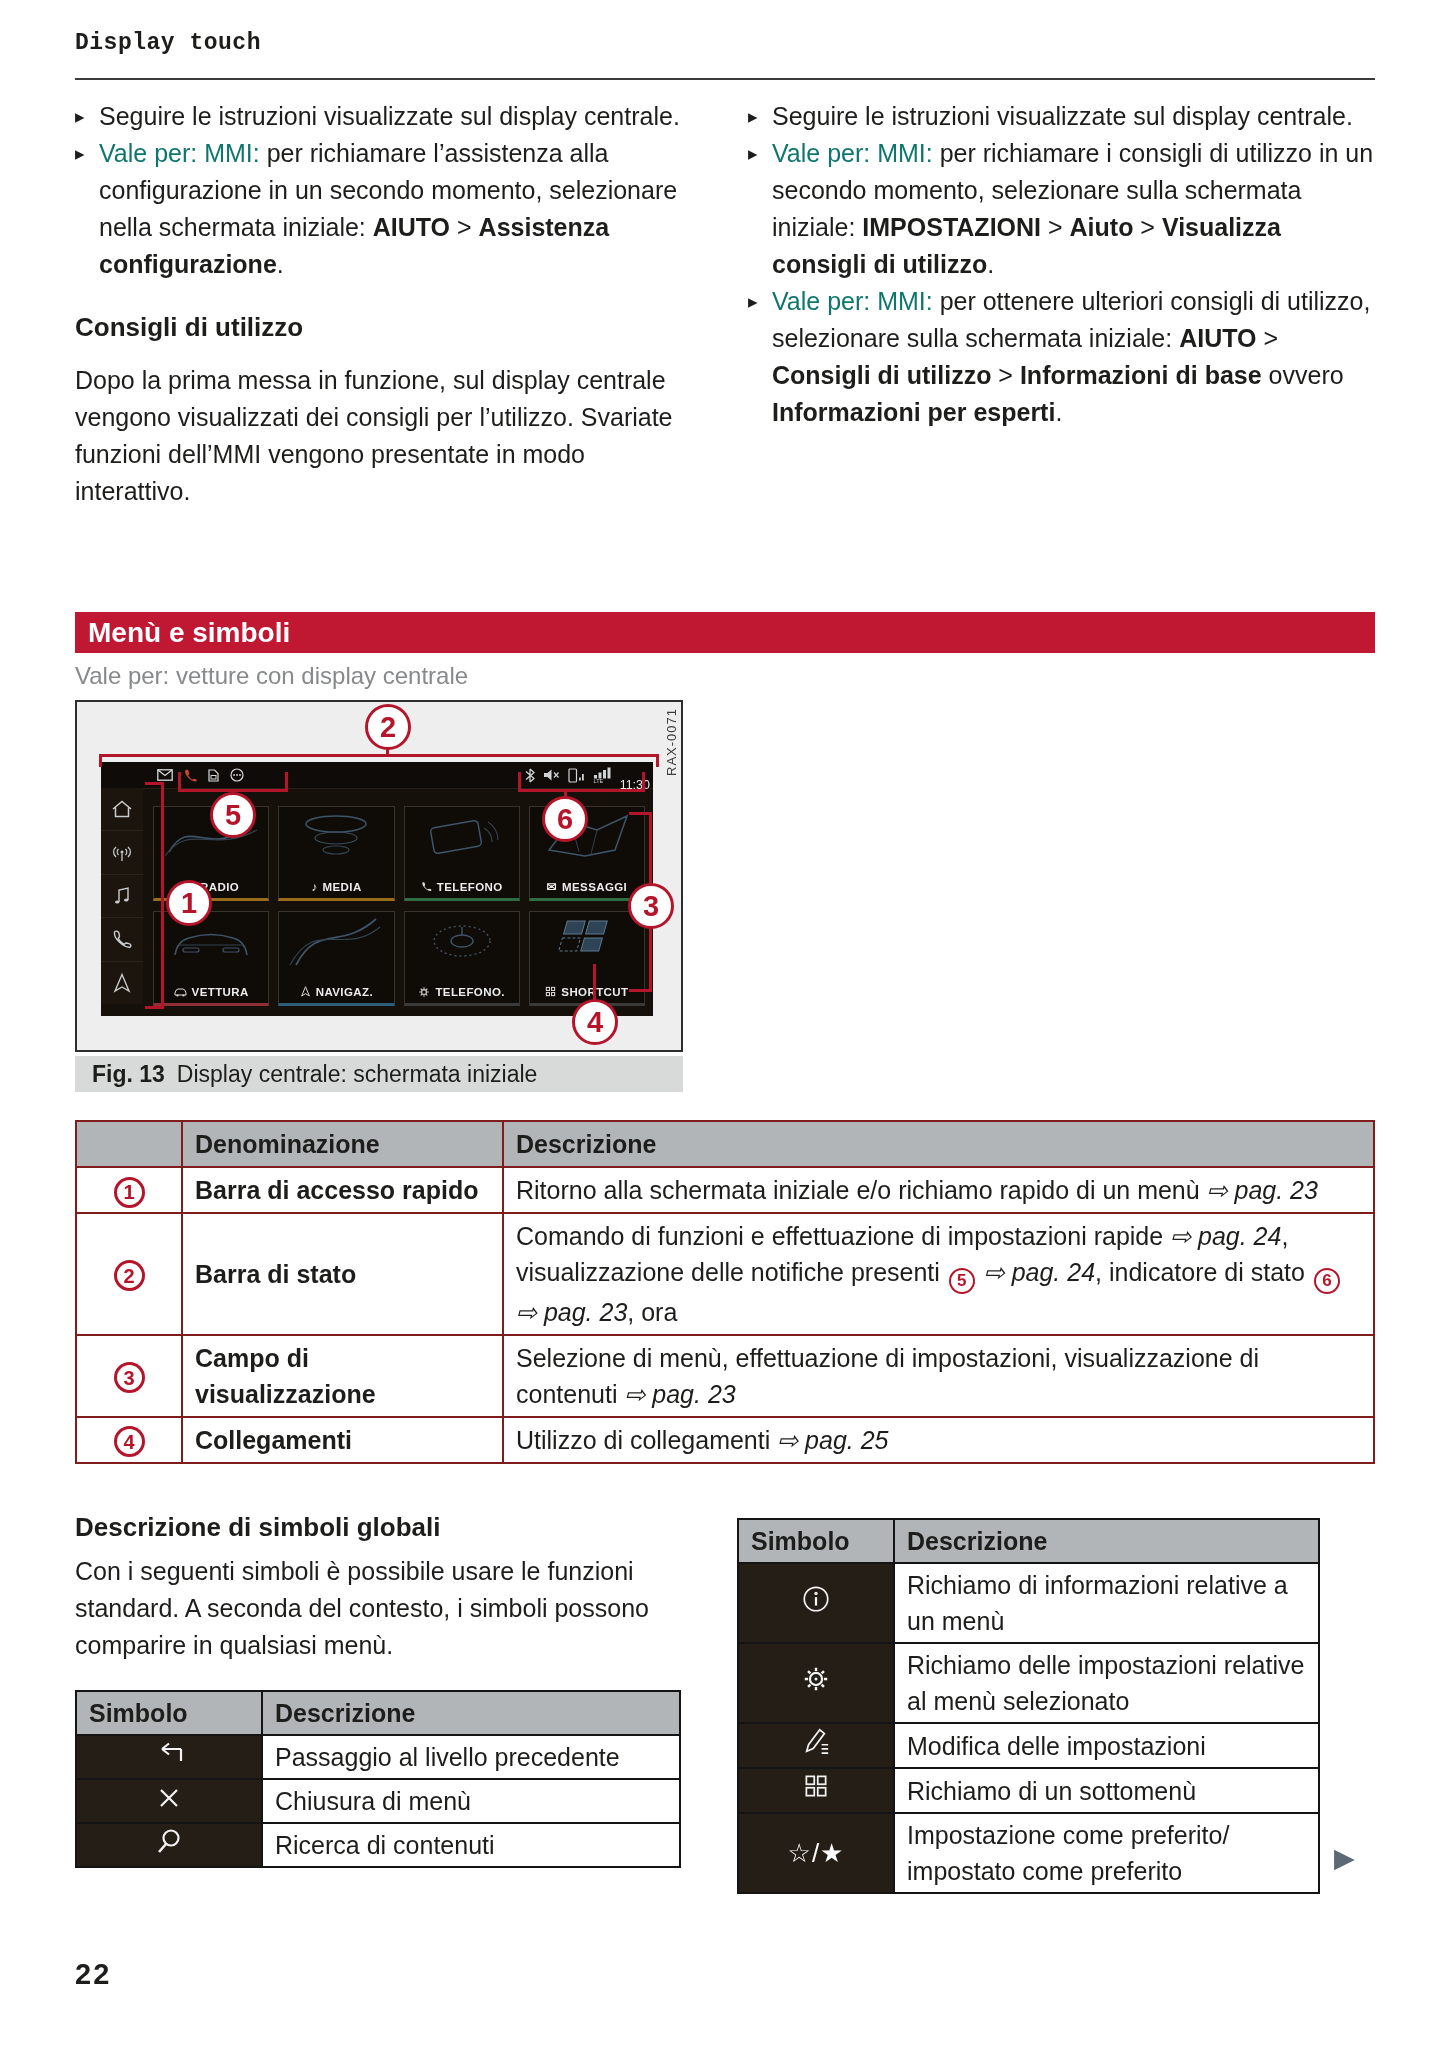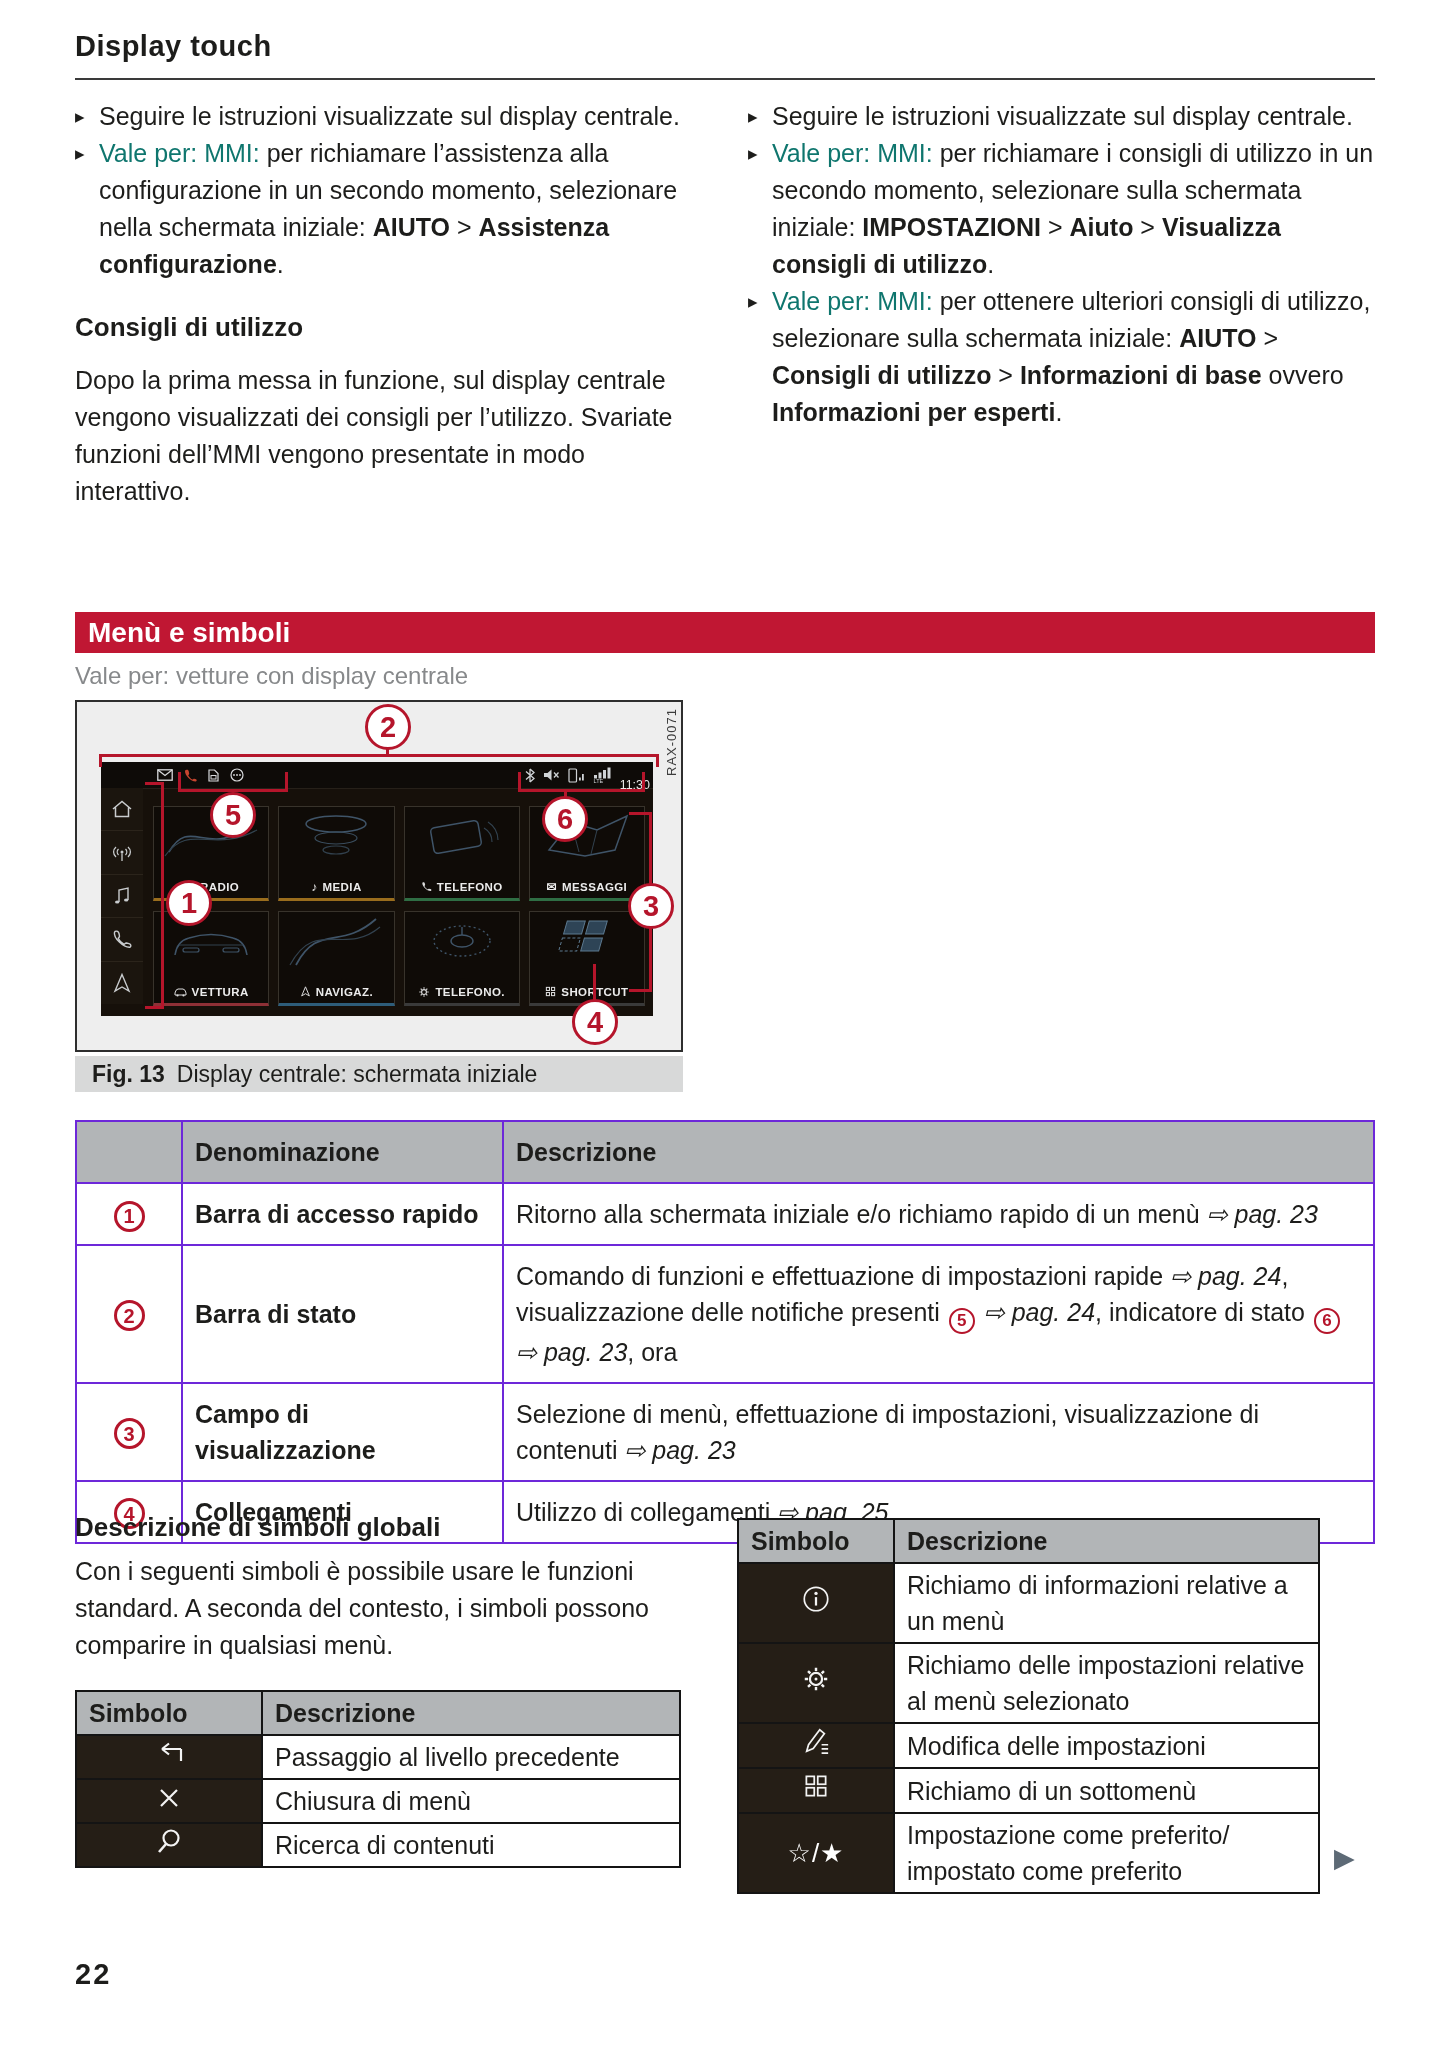--- a/index.html
+++ b/index.html
@@ -1,21 +1,21 @@
 <!DOCTYPE html>
 <html><head>
 <meta charset="utf-8">
 <style>
   html,body{margin:0;padding:0;background:#ffffff;}
   .page{position:relative;width:1445px;height:2050px;background:#ffffff;
         font-family:"Liberation Sans",sans-serif;color:#1d1d1b;overflow:hidden;}
   .abs{position:absolute;}
 
   
-  .title{left:75px;top:30px;font-size:29px;font-weight:bold;letter-spacing:.5px;}
+  .title{left:75px;top:30px;font-size:23px;font-weight:bold;letter-spacing:.5px;font-family:Liberation Mono, monospace;}
   .titlerule{left:75px;top:78px;width:1300px;height:2px;background:#3a3a3a;}
 
   
   .col{font-size:25px;line-height:37px;}
   .col-left{left:75px;top:98px;width:620px;}
   .col-right{left:748px;top:98px;width:630px;}
   .bullet{display:flex;gap:9px;}
   .bm{flex:0 0 15px;font-size:19px;line-height:37px;color:#1d1d1b;}
   .seg-g{color:#0f766e;}
   .seg-b{font-weight:bold;}
@@ -56,21 +56,21 @@
   .acc-red{border-bottom-color:#8e3036;}
   .acc-blue{border-bottom-color:#2e5d7a;}
   .acc-dark{border-bottom-color:#3a3a3a;}
   .co{position:absolute;width:46px;height:46px;box-sizing:border-box;background:#fff;border:3.5px solid #b5152b;
       border-radius:50%;color:#b5152b;font-size:29px;font-weight:bold;display:flex;align-items:center;
       justify-content:center;z-index:5;}
   .rl{position:absolute;background:#b5152b;z-index:4;}
 
   
   .maintable{left:75px;top:1120px;width:1300px;border-collapse:collapse;table-layout:fixed;}
-  .maintable td,.maintable th{border:2px solid #6d28d9;font-size:25px;line-height:36px;padding:12px 12px;vertical-align:middle;}
+  .maintable td,.maintable th{border:2px solid #7f1d1d;font-size:25px;line-height:36px;padding:4px 12px;vertical-align:middle;}
   .maintable th{background:#b2b5b7;text-align:left;font-weight:bold;}
   .maintable .c-num{width:80px;text-align:center;}
   .maintable .c-name{width:295px;text-align:left;font-weight:bold;}
   .maintable .c-desc{text-align:left;}
   .circ{display:inline-flex;width:31px;height:31px;box-sizing:border-box;border:3px solid #b5152b;border-radius:50%;
         align-items:center;justify-content:center;font-size:20px;font-weight:bold;color:#b5152b;line-height:1;}
 
   
   .symhead{left:75px;top:1512px;font-size:26px;font-weight:bold;}
   .symtext{left:75px;top:1553px;width:635px;font-size:25px;line-height:37px;}

